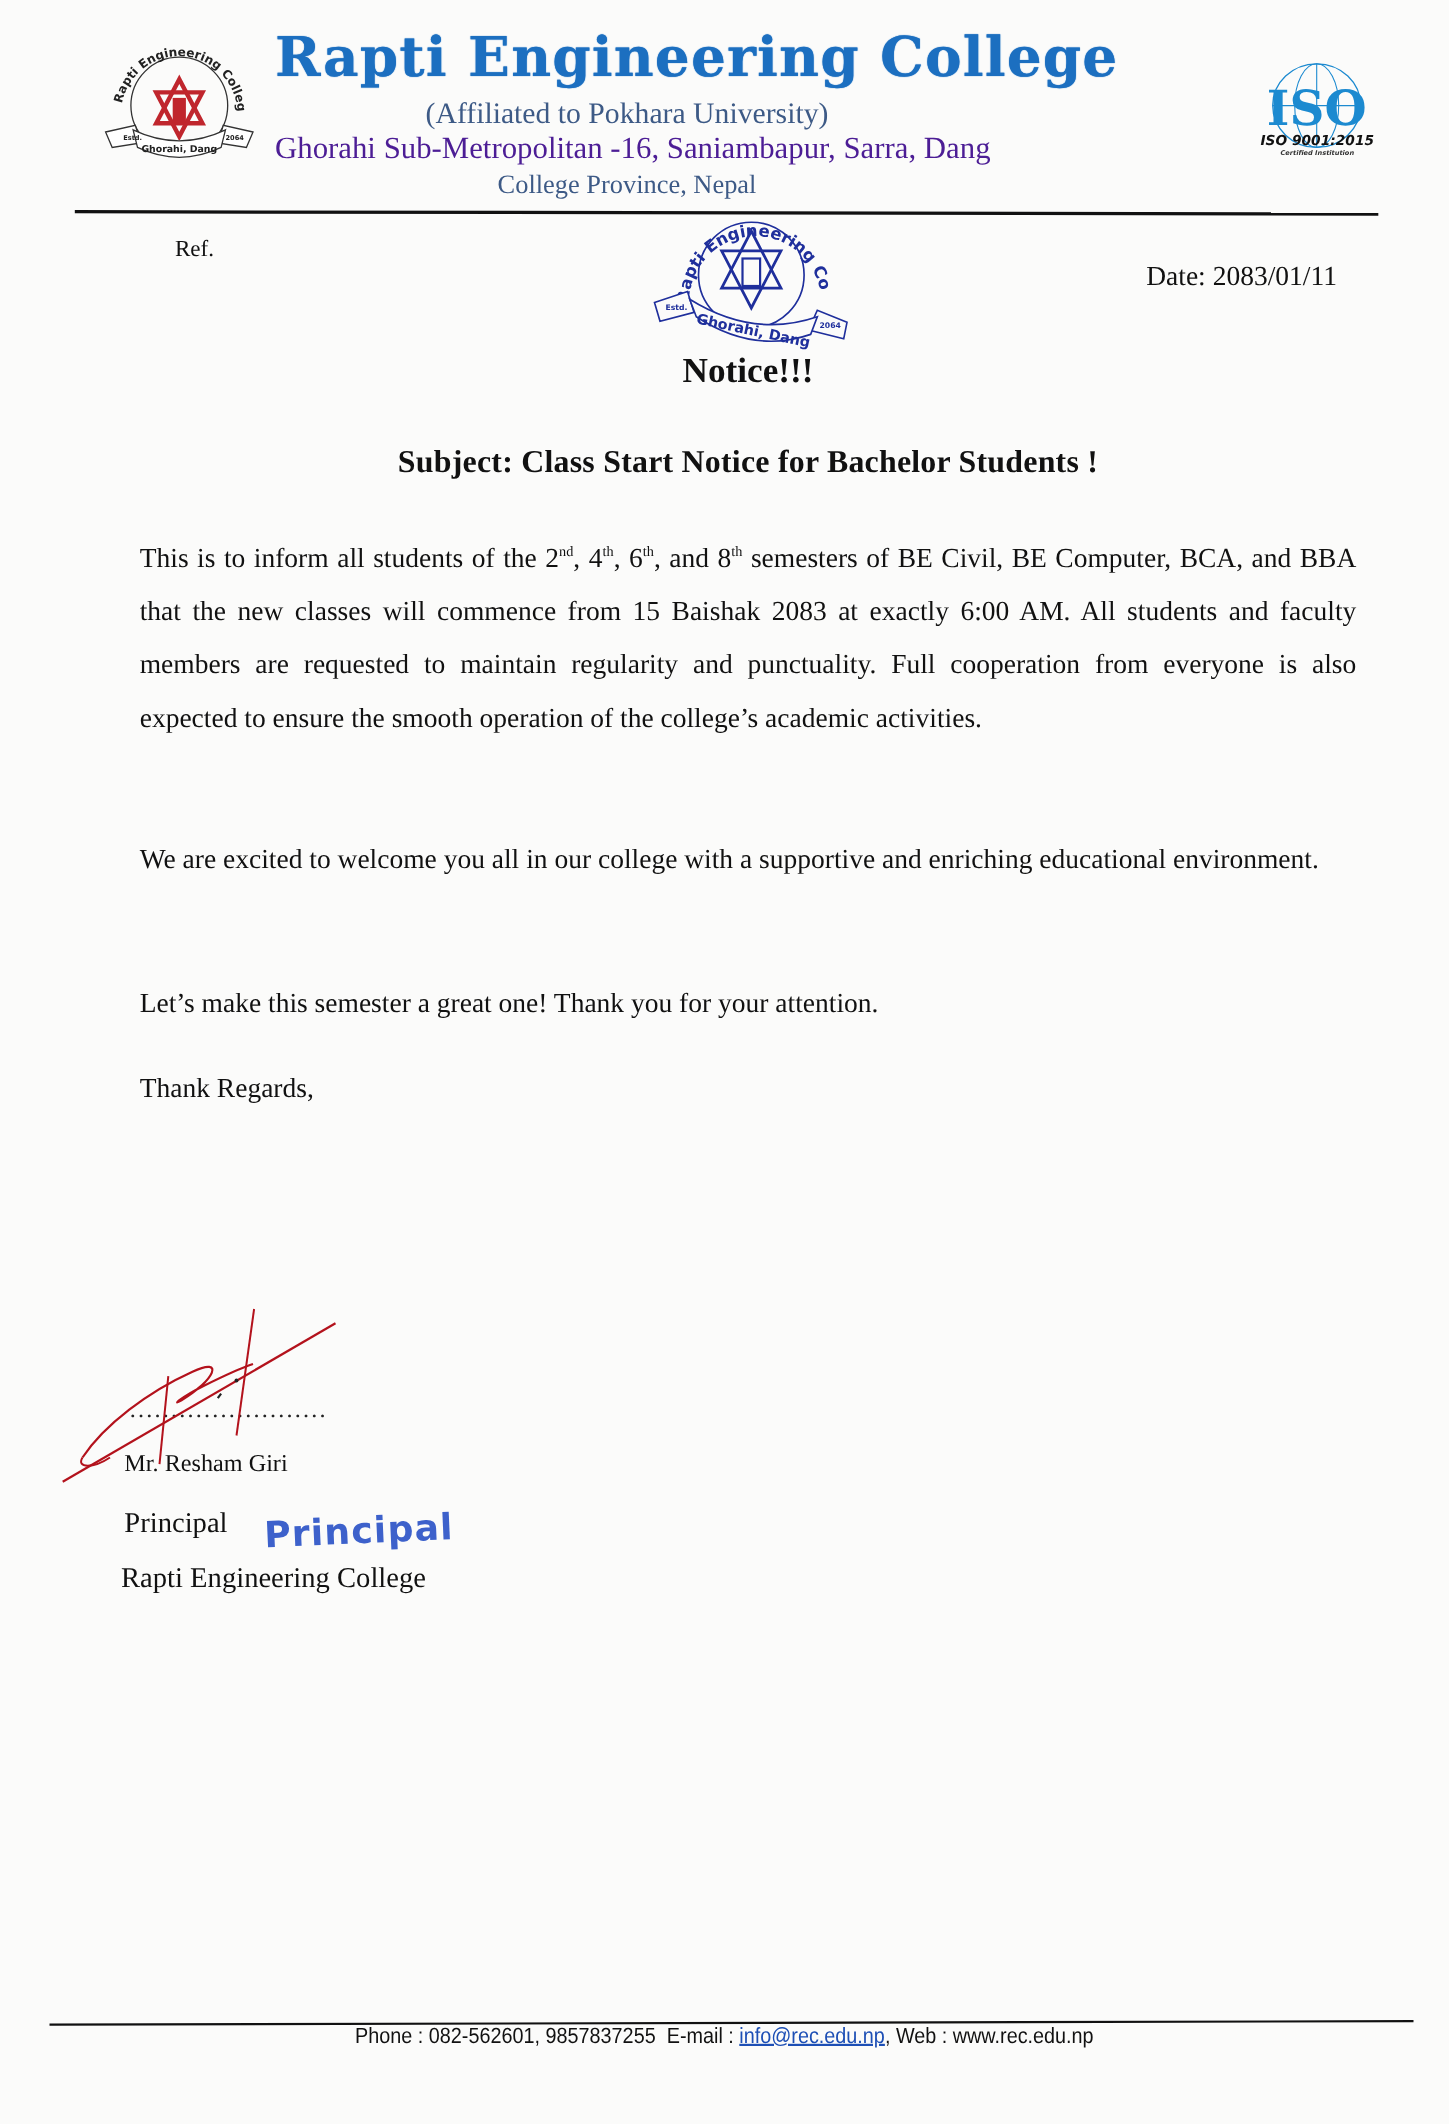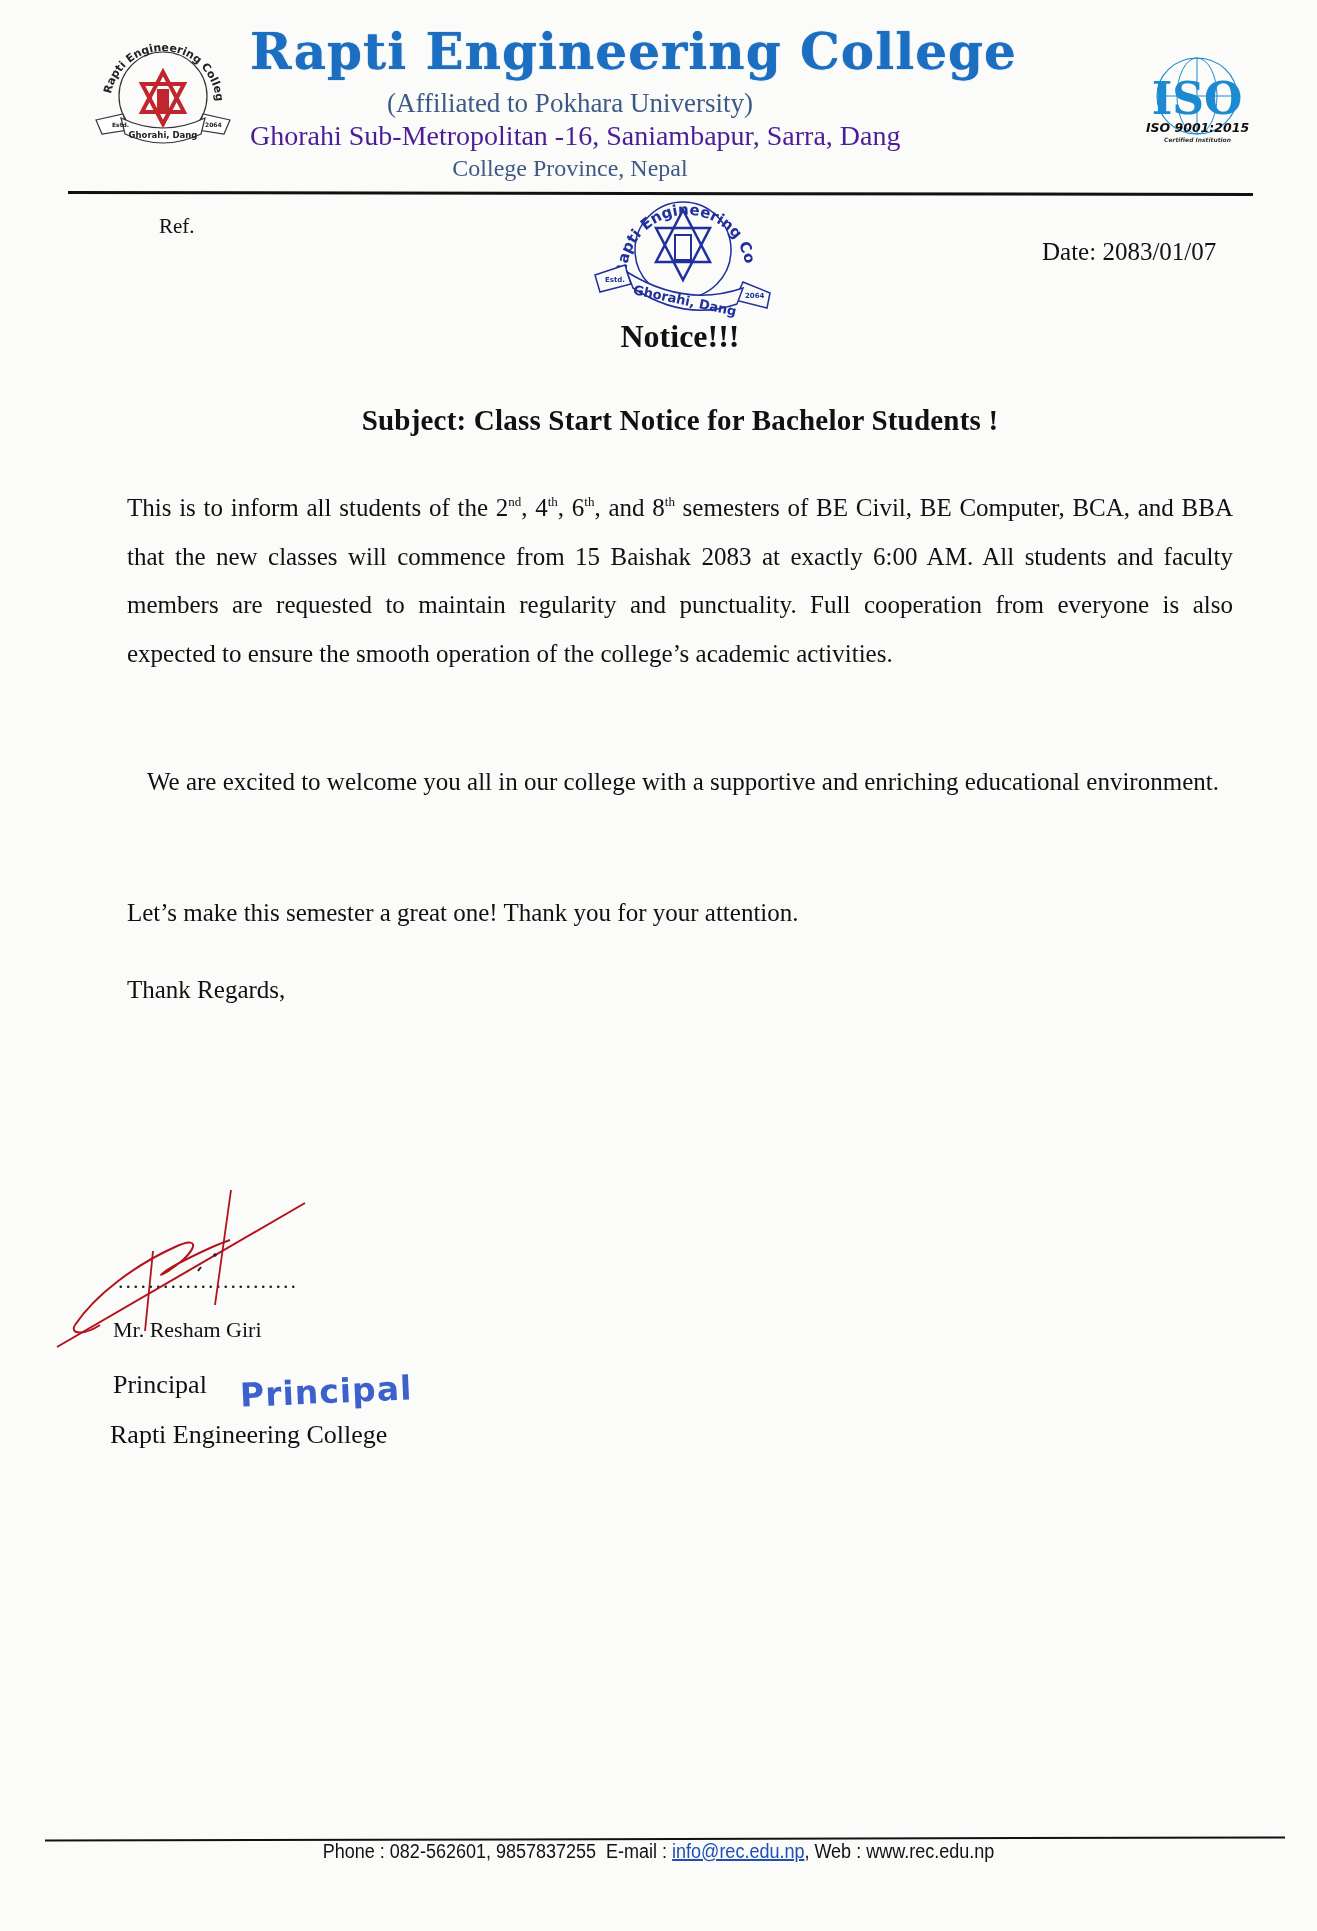--- a/index.html
+++ b/index.html
@@ -61,21 +61,21 @@
     left: 200px; top: 404px; width: 960px; text-align: center;
     font-size: 29px; font-weight: bold; letter-spacing: 0.2px;
   }
 
   .para {
     left: 127px; width: 1106px; font-size: 25px; line-height: 48.5px;
     text-align: justify;
   }
   .para sup { font-size: 13px; vertical-align: 10px; line-height: 0; }
   .p1 { top: 484px; }
-  .p2 { top: 758px; margin-left: 20px; }
+  .p2 { top: 758px; }
   .p3 { top: 889px; }
   .regards { left: 127px; top: 976px; font-size: 25px; }
 
   .signature { left: 55px; top: 1185px; width: 260px; height: 190px; }
   .dots { left: 118px; top: 1268px; font-size: 22px; letter-spacing: 2px; color: #222; }
   .signer { left: 113px; top: 1317px; font-size: 22px; }
   .signer-title { left: 113px; top: 1370px; font-size: 26px; }
   .signer-org { left: 110px; top: 1420px; font-size: 26px; }
   .stamp-principal {
     left: 240px; top: 1372px; font-family: "DejaVu Sans", sans-serif;
@@ -131,21 +131,21 @@
     <line x1="62" y1="6" x2="62" y2="82" stroke="#1c8ad0" stroke-width="1"></line>
     <text x="62" y="62" text-anchor="middle" font-family="DejaVu Serif, serif" font-weight="bold" font-size="44" fill="#1c8ad0">ISO</text>
   </svg>
 </div>
 <div class="abs iso-caption">ISO 9001:2015</div>
 <div class="abs iso-sub">Certified Institution</div>
 
 <div class="abs header-rule"></div>
 
 <div class="abs ref">Ref.</div>
-<div class="abs date">Date: 2083/01/07</div>
+<div class="abs date">Date: 2083/01/11</div>
 
 <div class="abs seal">
   <svg width="210" height="140" viewBox="0 0 210 140">
     <defs>
       <path id="ringS" d="M48,95 A60,60 0 1,1 168,95"></path>
     </defs>
     <circle cx="108" cy="70" r="48" fill="none" stroke="#1f2f9c" stroke-width="1.5"></circle>
     <text font-family="DejaVu Sans, sans-serif" font-size="15" font-weight="bold" fill="#1f2f9c" transform="rotate(-8 108 70)">
       <textPath href="#ringS" startOffset="4%">Rapti Engineering College</textPath>
     </text>

